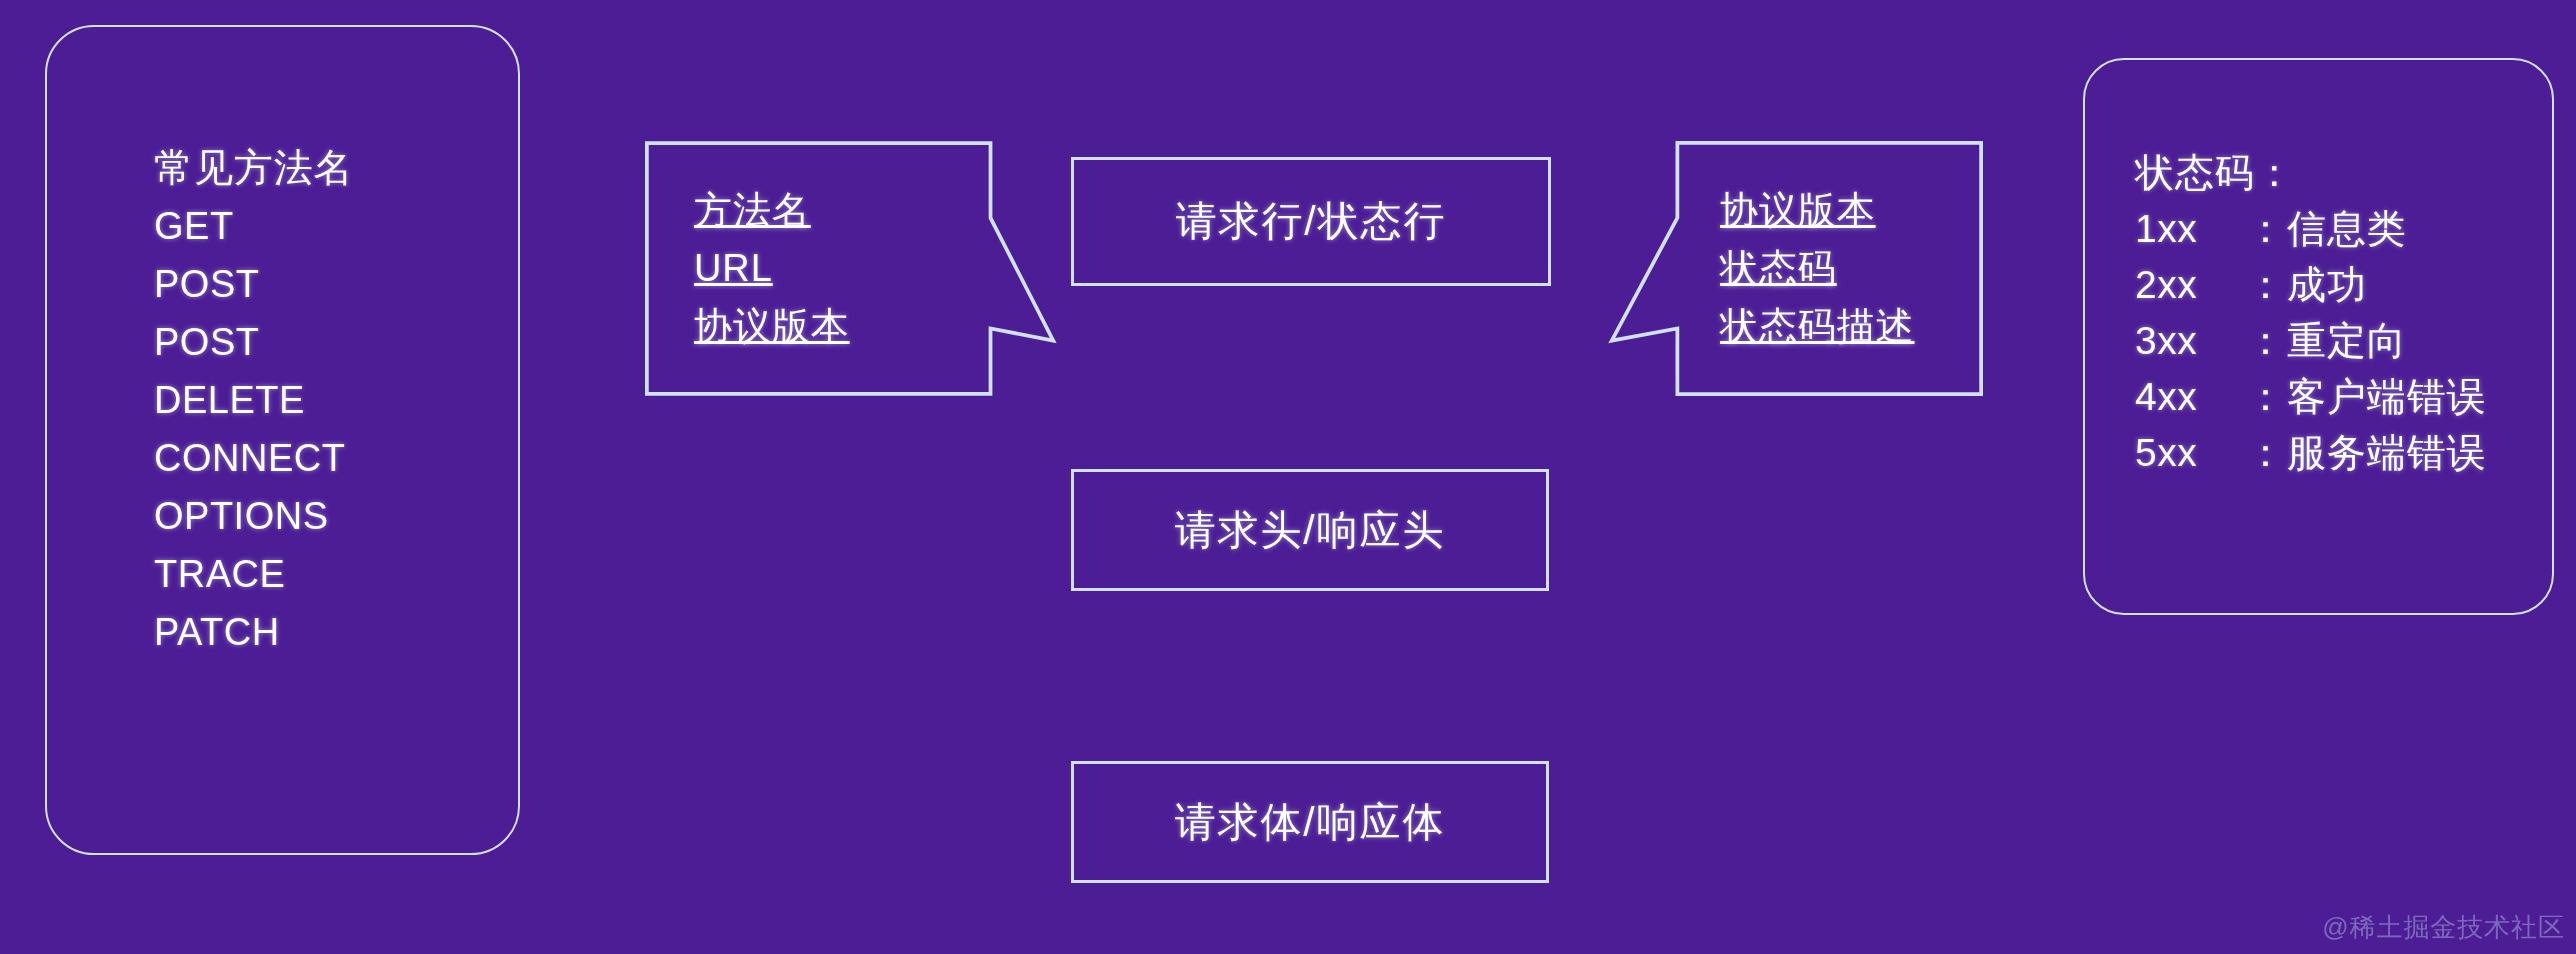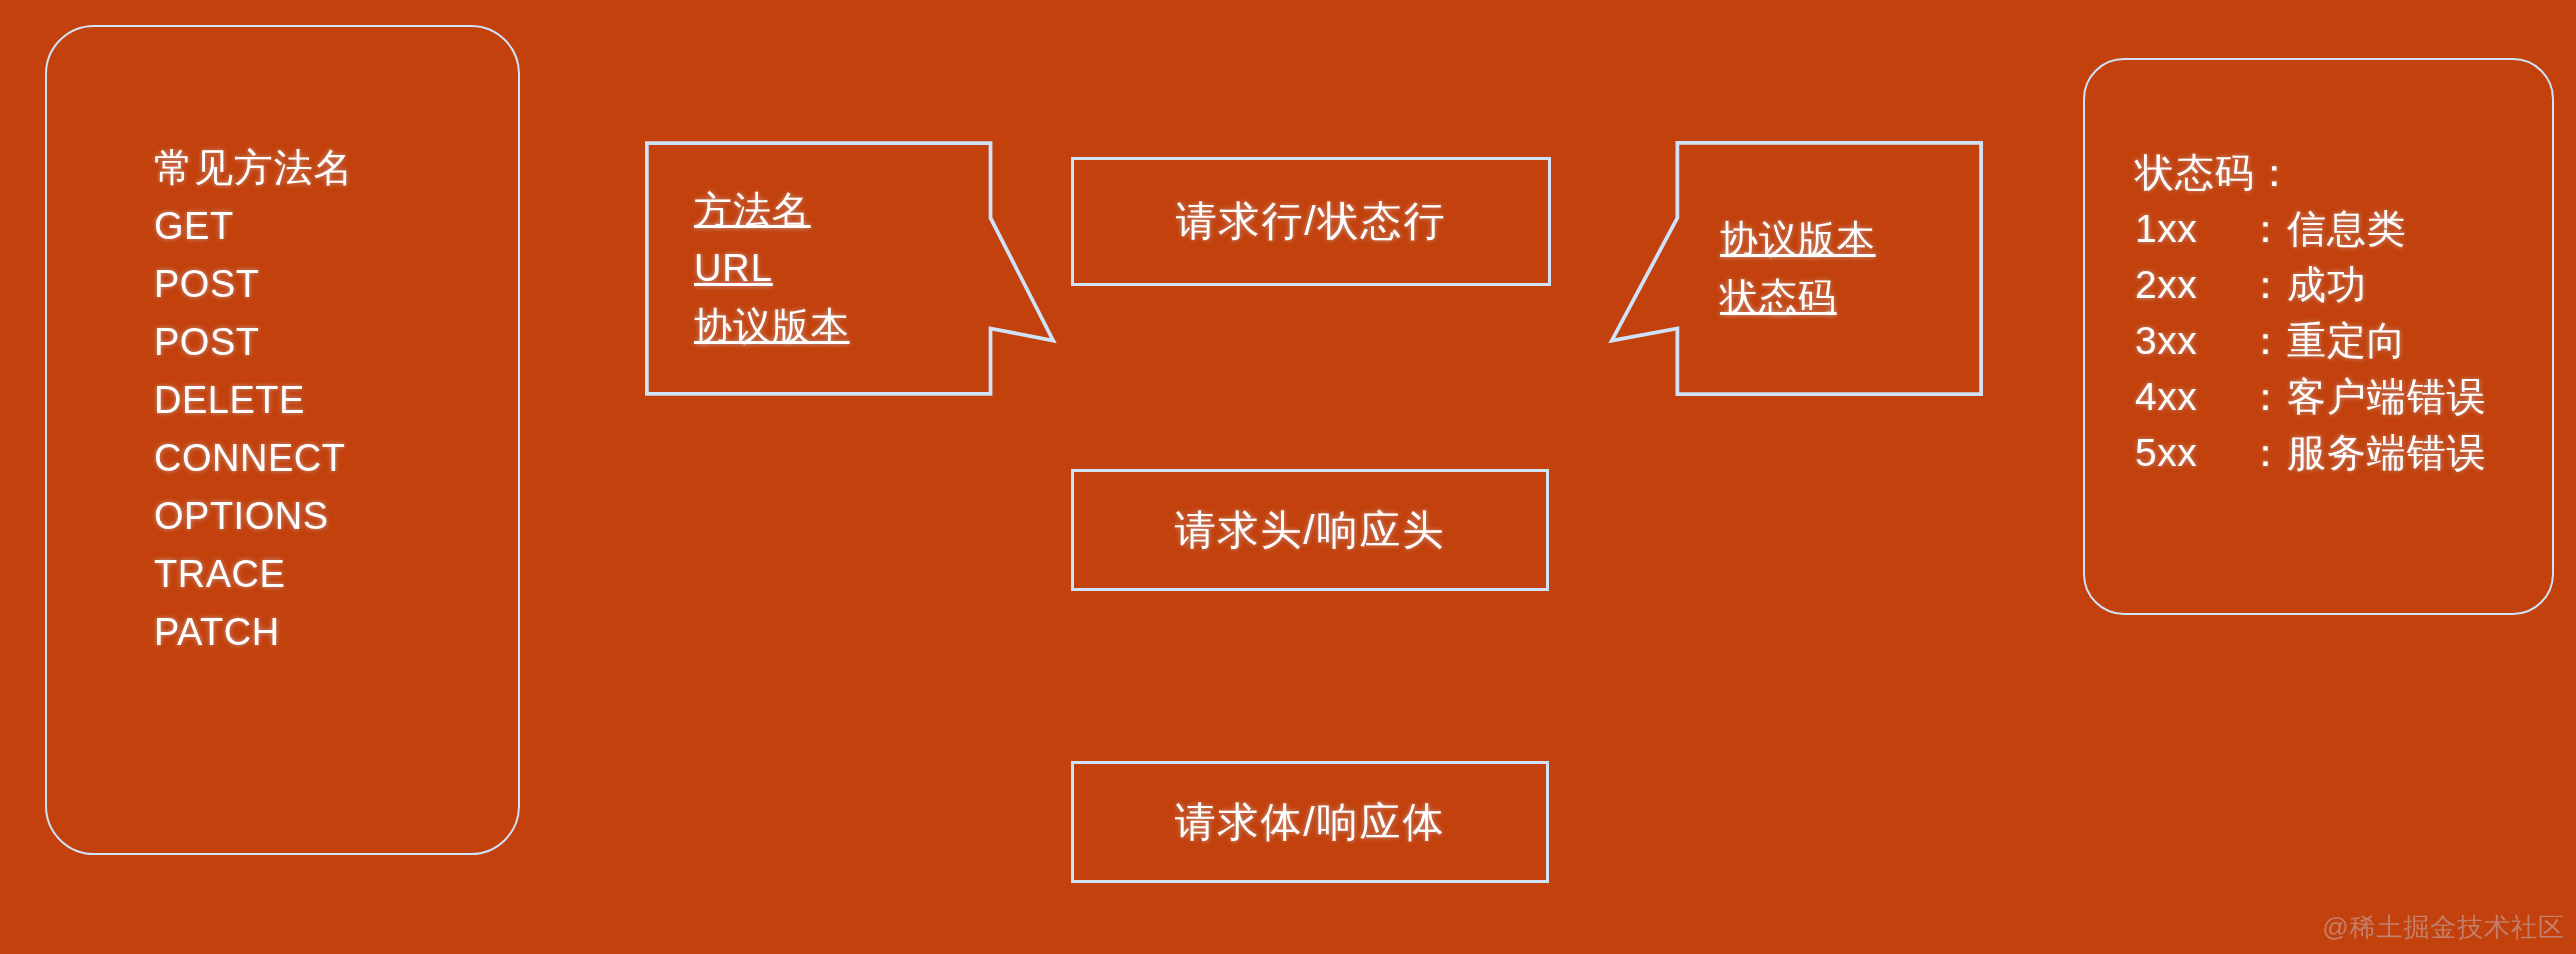--- a/index.html
+++ b/index.html
@@ -10,21 +10,21 @@
   body {
     width: 2576px;
     height: 954px;
     overflow: hidden;
     font-family: "Liberation Sans", "DejaVu Sans", sans-serif;
   }
   #canvas {
     position: relative;
     width: 2576px;
     height: 954px;
-    background: #c2410c;
+    background: #4c1d95;
     overflow: hidden;
   }
 
   
   .txt {
     color: #ffffff;
     text-shadow: 0 0 5.6px rgba(210,230,255,0.55);
     white-space: pre;
     letter-spacing: 0.5px;
   }
@@ -159,20 +159,21 @@
     <div class="txt label">请求行/状态行</div>
   </div>
 
   <div class="callout" style="left:1608px; top:141px; width:375px; height:255px;">
     <svg viewBox="0 0 400 272" width="375" height="255">
       <path d="M 398 2 L 74 2 L 74 82 L 4 213 L 74 200 L 74 270 L 398 270 Z" fill="none" stroke="#cfe2f8" stroke-width="4" stroke-linejoin="miter" stroke-linecap="butt"></path>
     </svg>
     <div class="callout-text" style="left:112px; top:11.2px; width:253px; height:232px;">
       <div class="txt callout-line">协议版本</div>
       <div class="txt callout-line">状态码</div>
+      <div class="txt callout-line">状态码描述</div>
     </div>
   </div>
 
   <div class="rect-box" style="left:1071px; top:469px; width:478px; height:122px;">
     <div class="txt label">请求头/响应头</div>
   </div>
 
   <div class="rect-box" style="left:1071px; top:761px; width:478px; height:122px;">
     <div class="txt label">请求体/响应体</div>
   </div>

